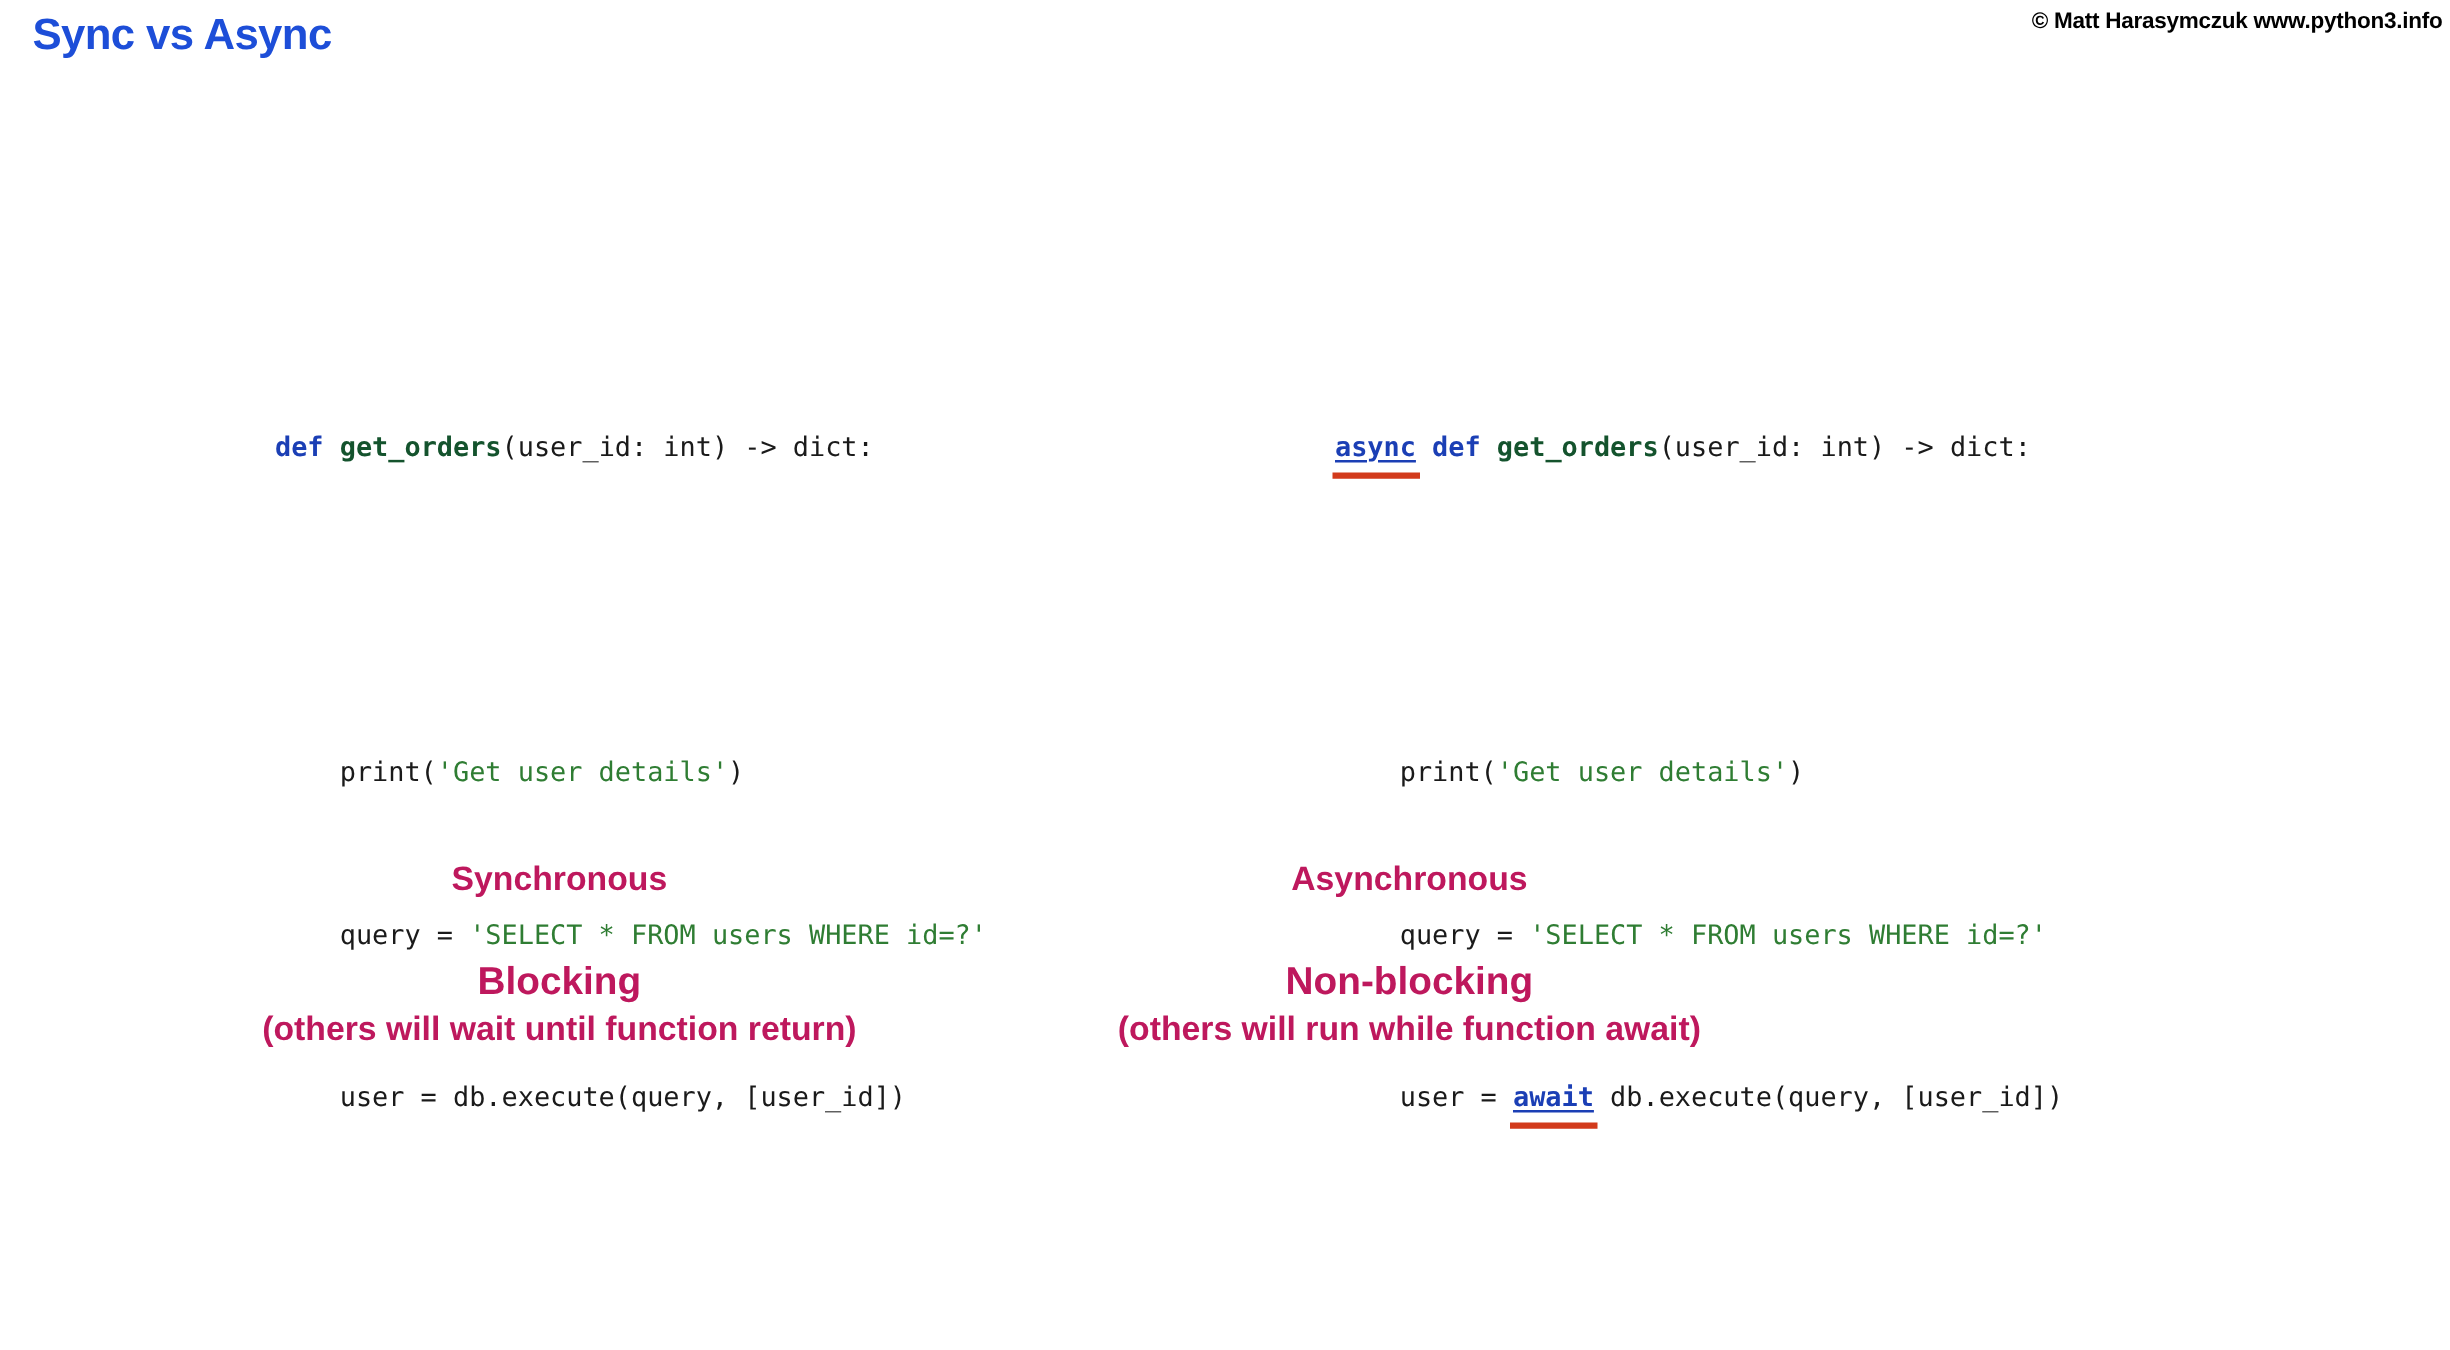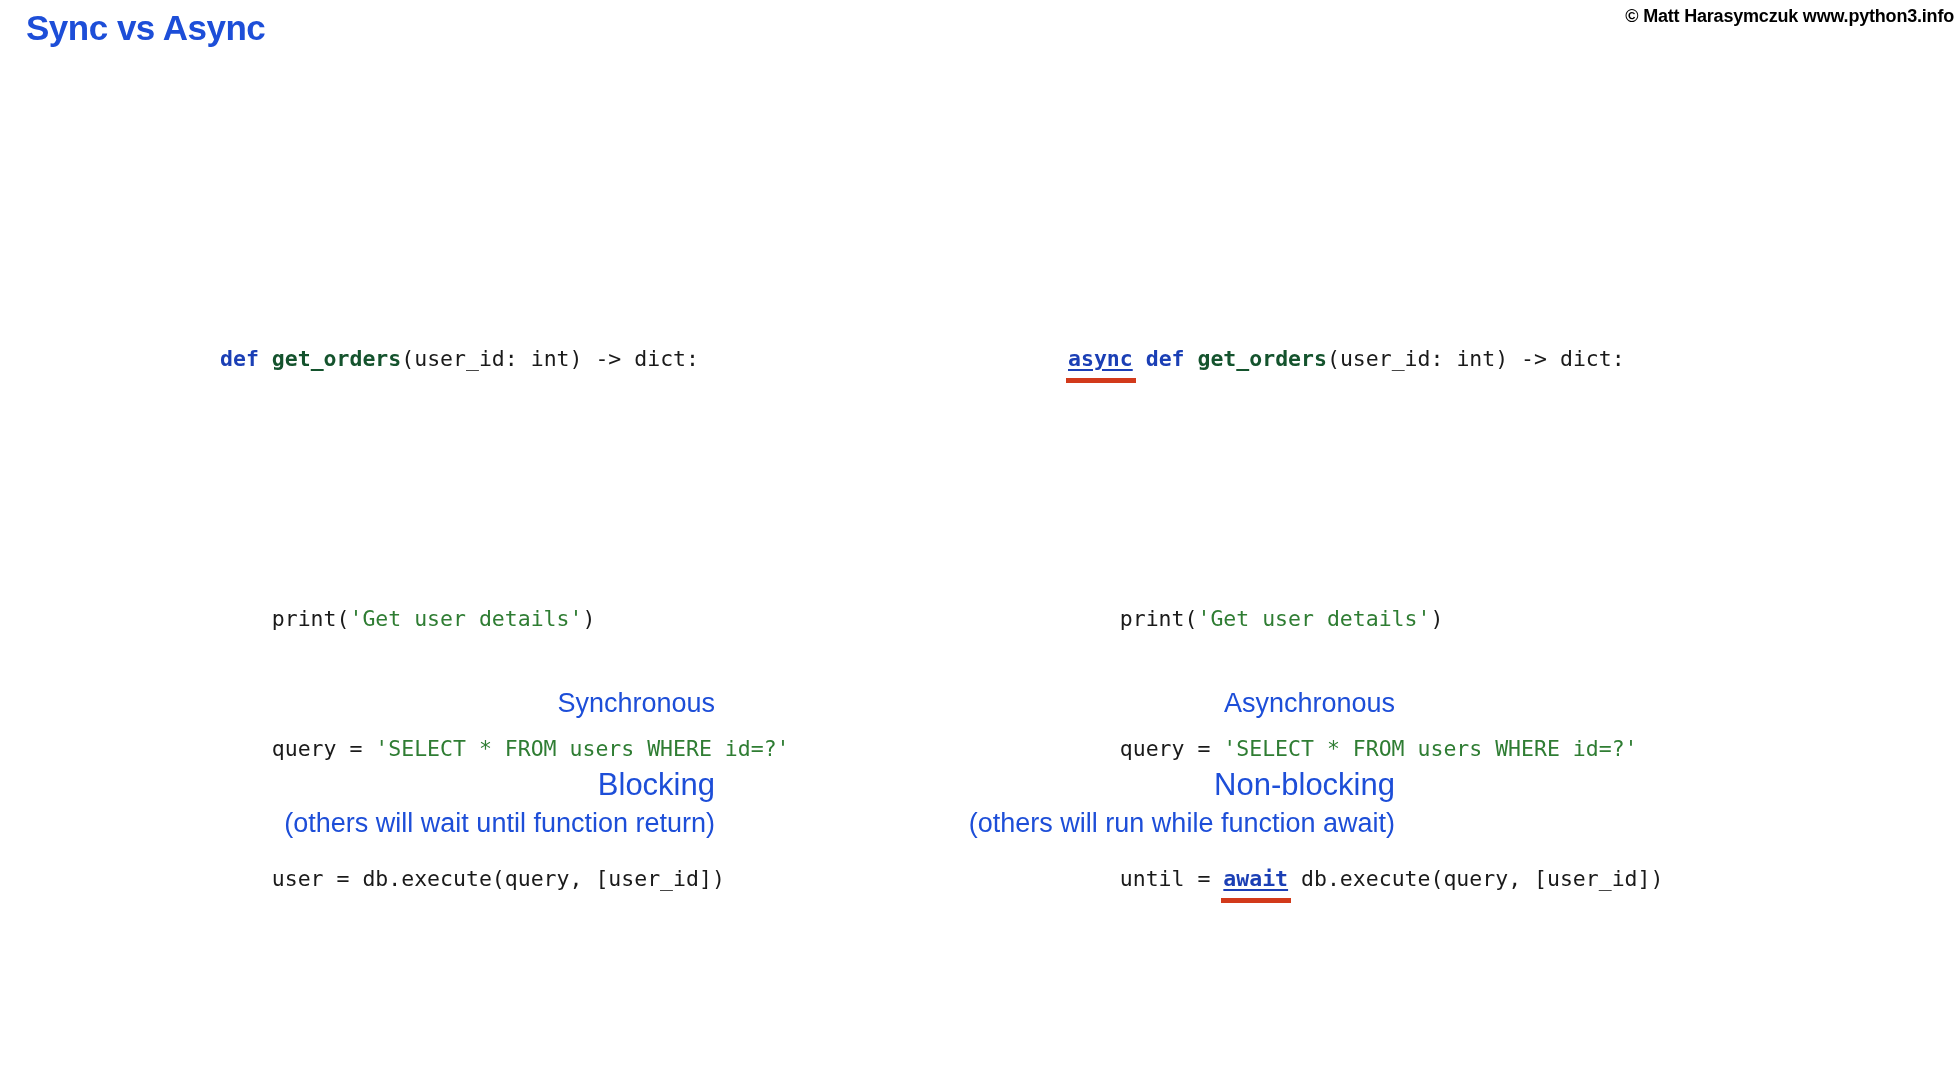--- a/index.html
+++ b/index.html
@@ -82,24 +82,24 @@
     left: -2px;
     right: -3px;
     bottom: -8px;
     height: 5px;
     background: #d23a1b;
   }
 
   
   .caption-block {
     position: absolute;
-    text-align: right;
+    text-align: center;
     font-family: "Liberation Sans", sans-serif;
-    font-weight: normal;
-    color: #1d4ed8;
+    font-weight: bold;
+    color: #be185d;
   }
   #caption-sync  { left: 180px;  top: 686px; width: 535px; }
   #caption-async { left: 860px;  top: 686px; width: 535px; }
 
   .caption-heading {
     font-size: 27px;
     line-height: 34px;
     white-space: nowrap;
   }
   .caption-spacer { height: 45px; }
@@ -149,21 +149,21 @@
 <div id="code-panel-async" class="code-panel">
 
   <div class="code-line"><span class="tok-hl">async</span><span class="tok-plain"> </span><span class="tok-kw">def</span><span class="tok-plain"> </span><span class="tok-fn">get_orders</span><span class="tok-plain">(user_id: int) -&gt; dict:</span></div>
 
   <div class="code-line blank"></div>
 
   <div class="code-line"><span class="tok-plain">    print(</span><span class="tok-str">'Get user details'</span><span class="tok-plain">)</span></div>
 
   <div class="code-line"><span class="tok-plain">    query = </span><span class="tok-str">'SELECT * FROM users WHERE id=?'</span></div>
 
-  <div class="code-line"><span class="tok-plain">    until = </span><span class="tok-hl">await</span><span class="tok-plain"> db.execute(query, [user_id])</span></div>
+  <div class="code-line"><span class="tok-plain">    user = </span><span class="tok-hl">await</span><span class="tok-plain"> db.execute(query, [user_id])</span></div>
 
   <div class="code-line blank"></div>
 
   
 
   
 
   
 
   

